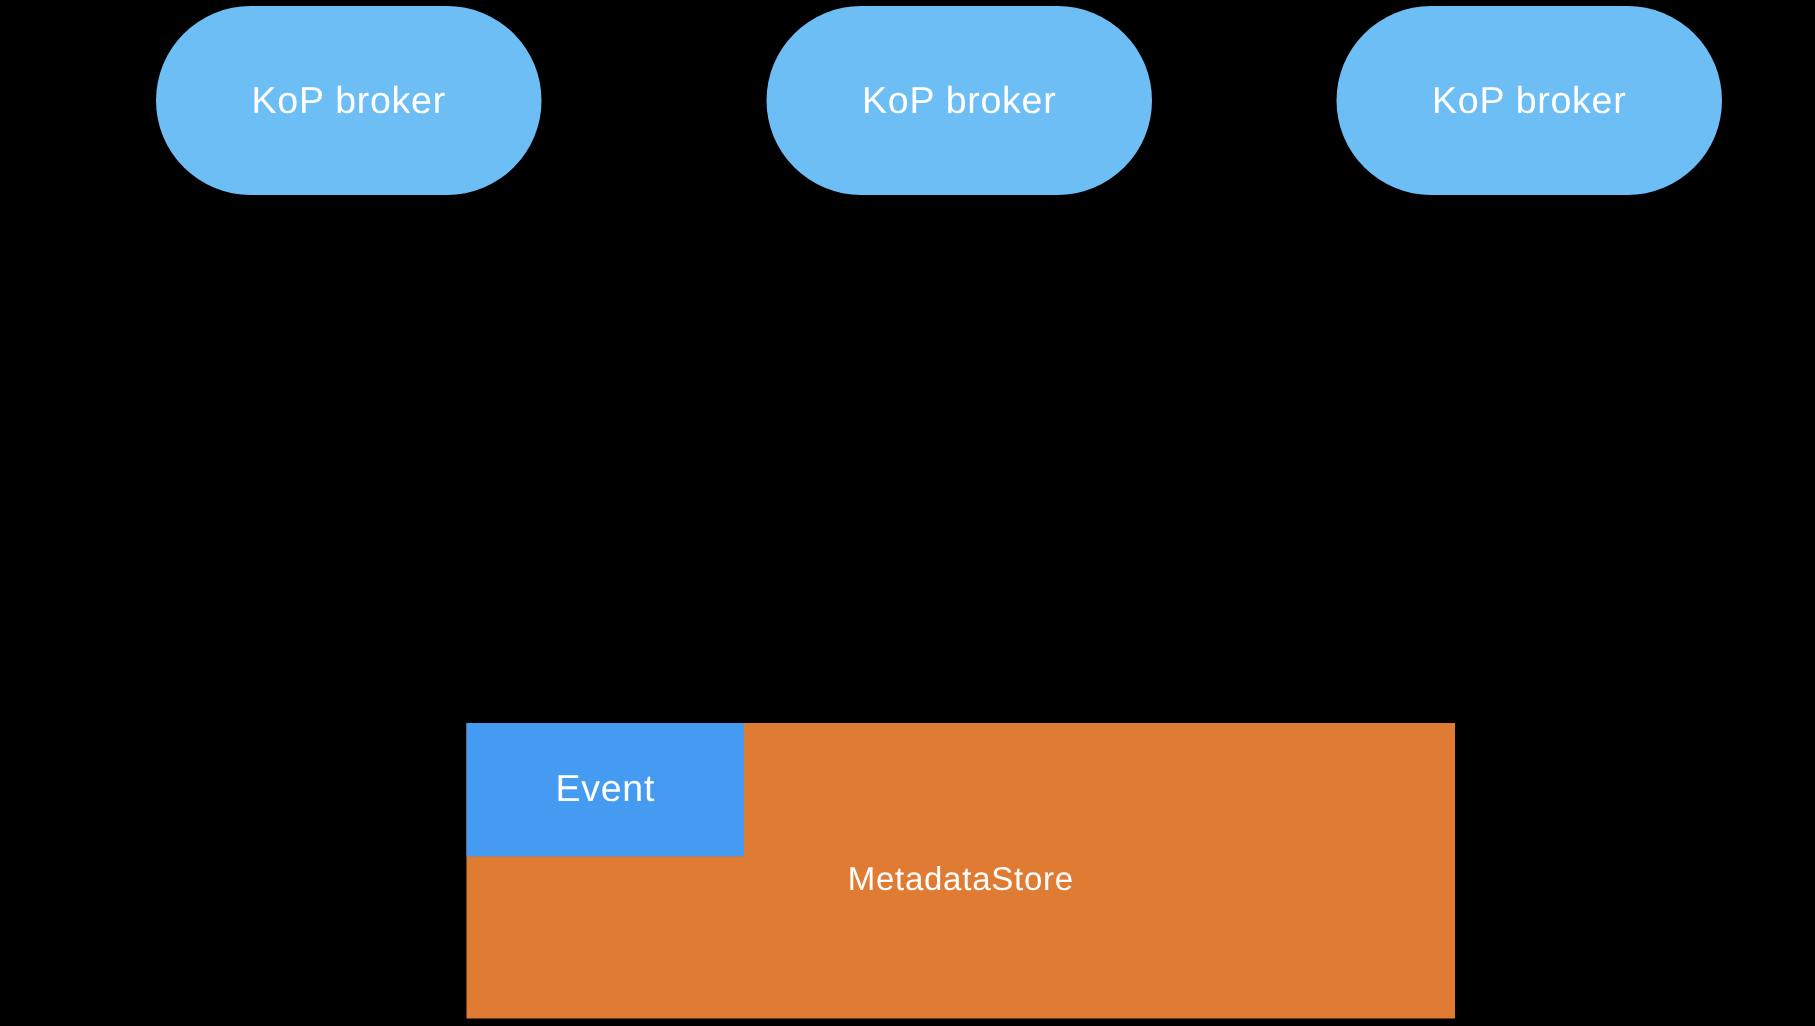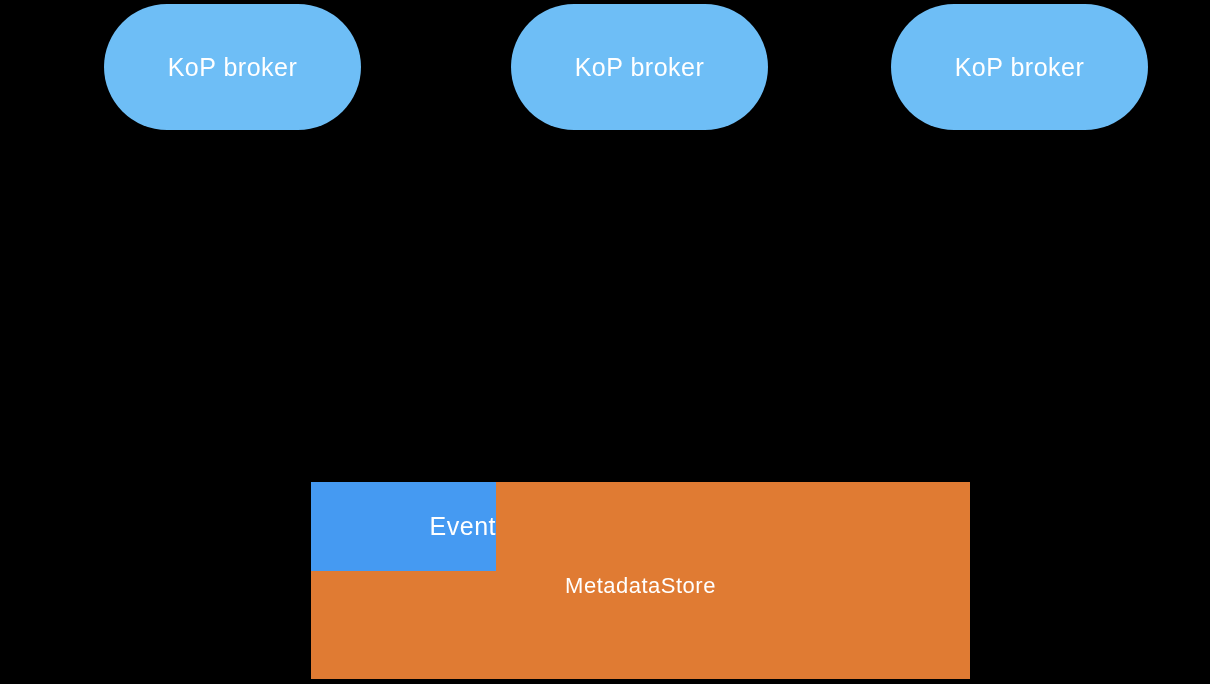--- a/index.html
+++ b/index.html
@@ -51,21 +51,21 @@
     letter-spacing: 0.5px;
   }
   .event {
     position: absolute;
     left: 0;
     top: 0;
     width: 185px;
     height: 89px;
     display: flex;
     align-items: center;
-    justify-content: flex-end;
+    justify-content: center;
   }
   .event .label {
     color: #ffffff;
     font-size: 25px;
     letter-spacing: 0.5px;
   }
 </style>
 </head>
 <body>
 

